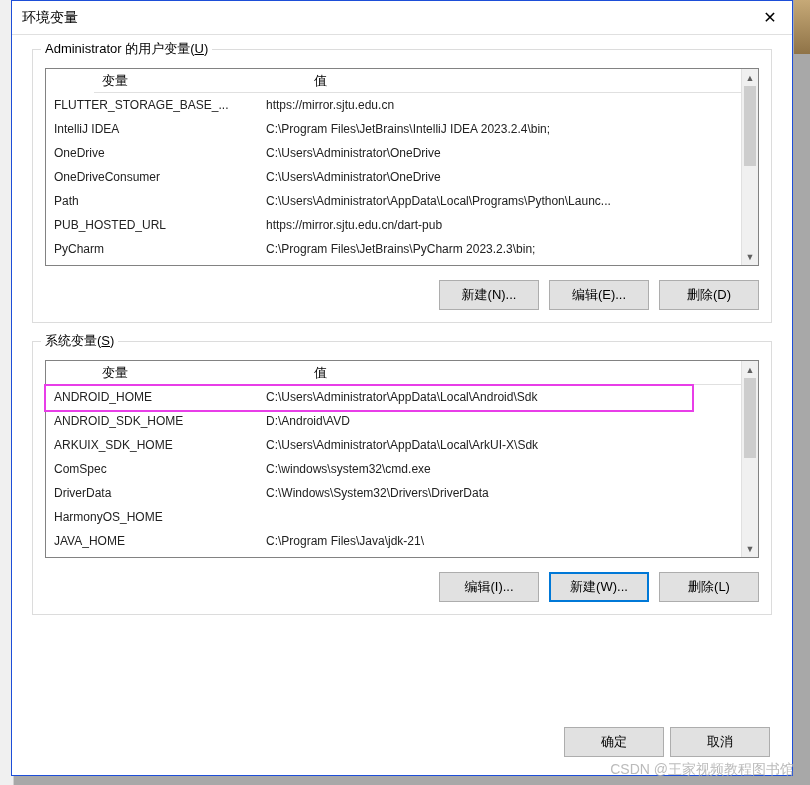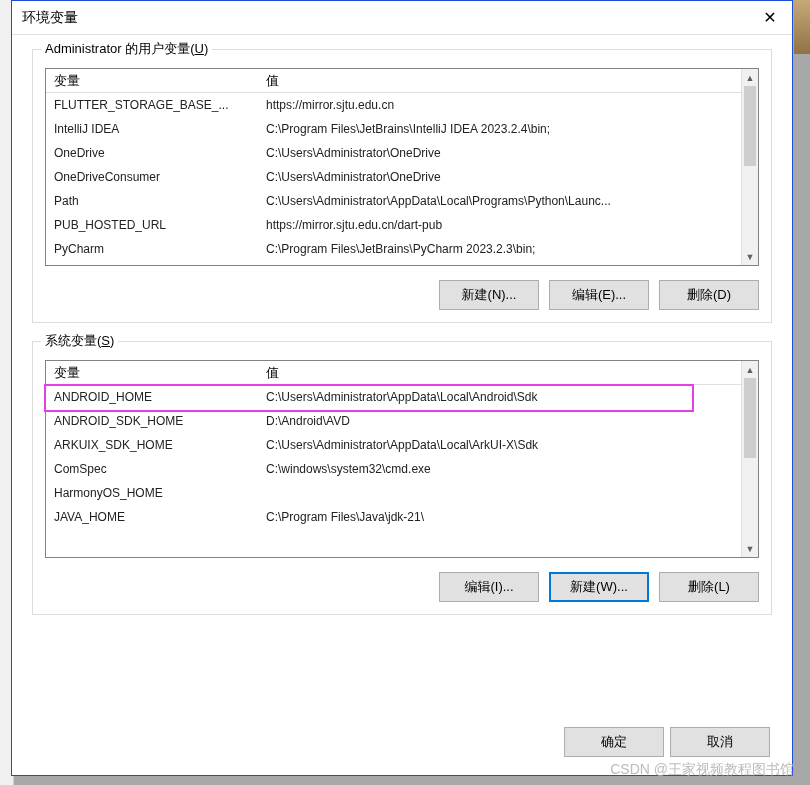--- a/index.html
+++ b/index.html
@@ -67,20 +67,21 @@
     .table-body {
       flex: 1;
       overflow: hidden;
     }
     .table-head {
       display: flex;
       background: #ffffff;
       border-bottom: 1px solid #e0e0e0;
       height: 24px;
       align-items: center;
+      margin-left: 48px;
     }
     .col1 { width: 218px; padding-left: 8px; overflow: hidden; white-space: nowrap; text-overflow: ellipsis; }
     .col2 { flex: 1; padding-left: 2px; overflow: hidden; white-space: nowrap; text-overflow: ellipsis; }
     .row {
       display: flex;
       height: 24px;
       align-items: center;
       font-size: 12px;
       color: #222;
     }
@@ -243,20 +244,24 @@
               </div>
               <div class="row">
                 <div class="col1">ARKUIX_SDK_HOME</div>
                 <div class="col2">C:\Users\Administrator\AppData\Local\ArkUI-X\Sdk</div>
               </div>
               <div class="row">
                 <div class="col1">ComSpec</div>
                 <div class="col2">C:\windows\system32\cmd.exe</div>
               </div>
               <div class="row">
+                <div class="col1">DriverData</div>
+                <div class="col2">C:\Windows\System32\Drivers\DriverData</div>
+              </div>
+              <div class="row">
                 <div class="col1">HarmonyOS_HOME</div>
               </div>
               <div class="row">
                 <div class="col1">JAVA_HOME</div>
                 <div class="col2">C:\Program Files\Java\jdk-21\</div>
               </div>
               <div class="row"></div>
             </div>
         </div>
         <div class="scrollbar">

